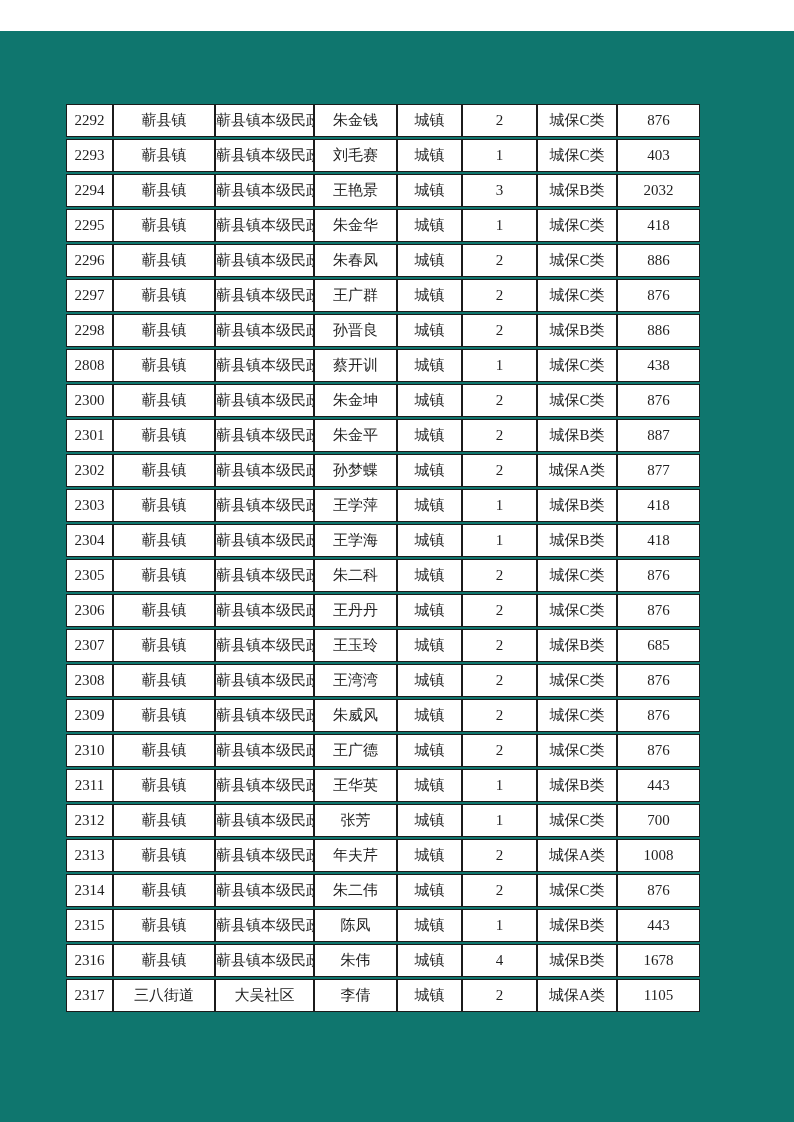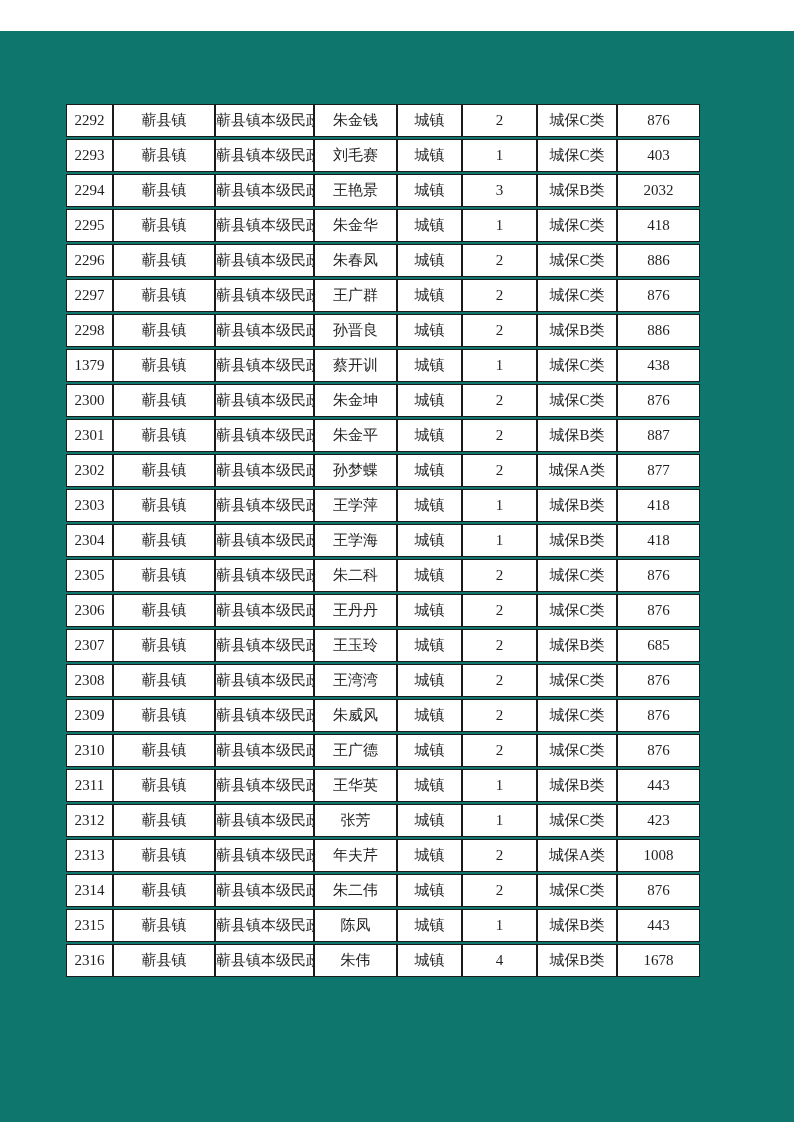--- a/index.html
+++ b/index.html
@@ -130,21 +130,21 @@
           <td>2298</td>
           <td>蕲县镇</td>
           <td>蕲县镇本级民政</td>
           <td>孙晋良</td>
           <td>城镇</td>
           <td>2</td>
           <td>城保B类</td>
           <td>886</td>
         </tr>
         <tr>
-          <td>1379</td>
+          <td>2808</td>
           <td>蕲县镇</td>
           <td>蕲县镇本级民政</td>
           <td>蔡开训</td>
           <td>城镇</td>
           <td>1</td>
           <td>城保C类</td>
           <td>438</td>
         </tr>
         <tr>
           <td>2300</td>
@@ -267,21 +267,21 @@
           <td>443</td>
         </tr>
         <tr>
           <td>2312</td>
           <td>蕲县镇</td>
           <td>蕲县镇本级民政</td>
           <td>张芳</td>
           <td>城镇</td>
           <td>1</td>
           <td>城保C类</td>
-          <td>423</td>
+          <td>700</td>
         </tr>
         <tr>
           <td>2313</td>
           <td>蕲县镇</td>
           <td>蕲县镇本级民政</td>
           <td>年夫芹</td>
           <td>城镇</td>
           <td>2</td>
           <td>城保A类</td>
           <td>1008</td>
@@ -308,16 +308,26 @@
         </tr>
         <tr>
           <td>2316</td>
           <td>蕲县镇</td>
           <td>蕲县镇本级民政</td>
           <td>朱伟</td>
           <td>城镇</td>
           <td>4</td>
           <td>城保B类</td>
           <td>1678</td>
+        </tr>
+        <tr>
+          <td>2317</td>
+          <td>三八街道</td>
+          <td>大吴社区</td>
+          <td>李倩</td>
+          <td>城镇</td>
+          <td>2</td>
+          <td>城保A类</td>
+          <td>1105</td>
         </tr>
       </tbody>
   </table>
 </div>
 
 </body></html>

